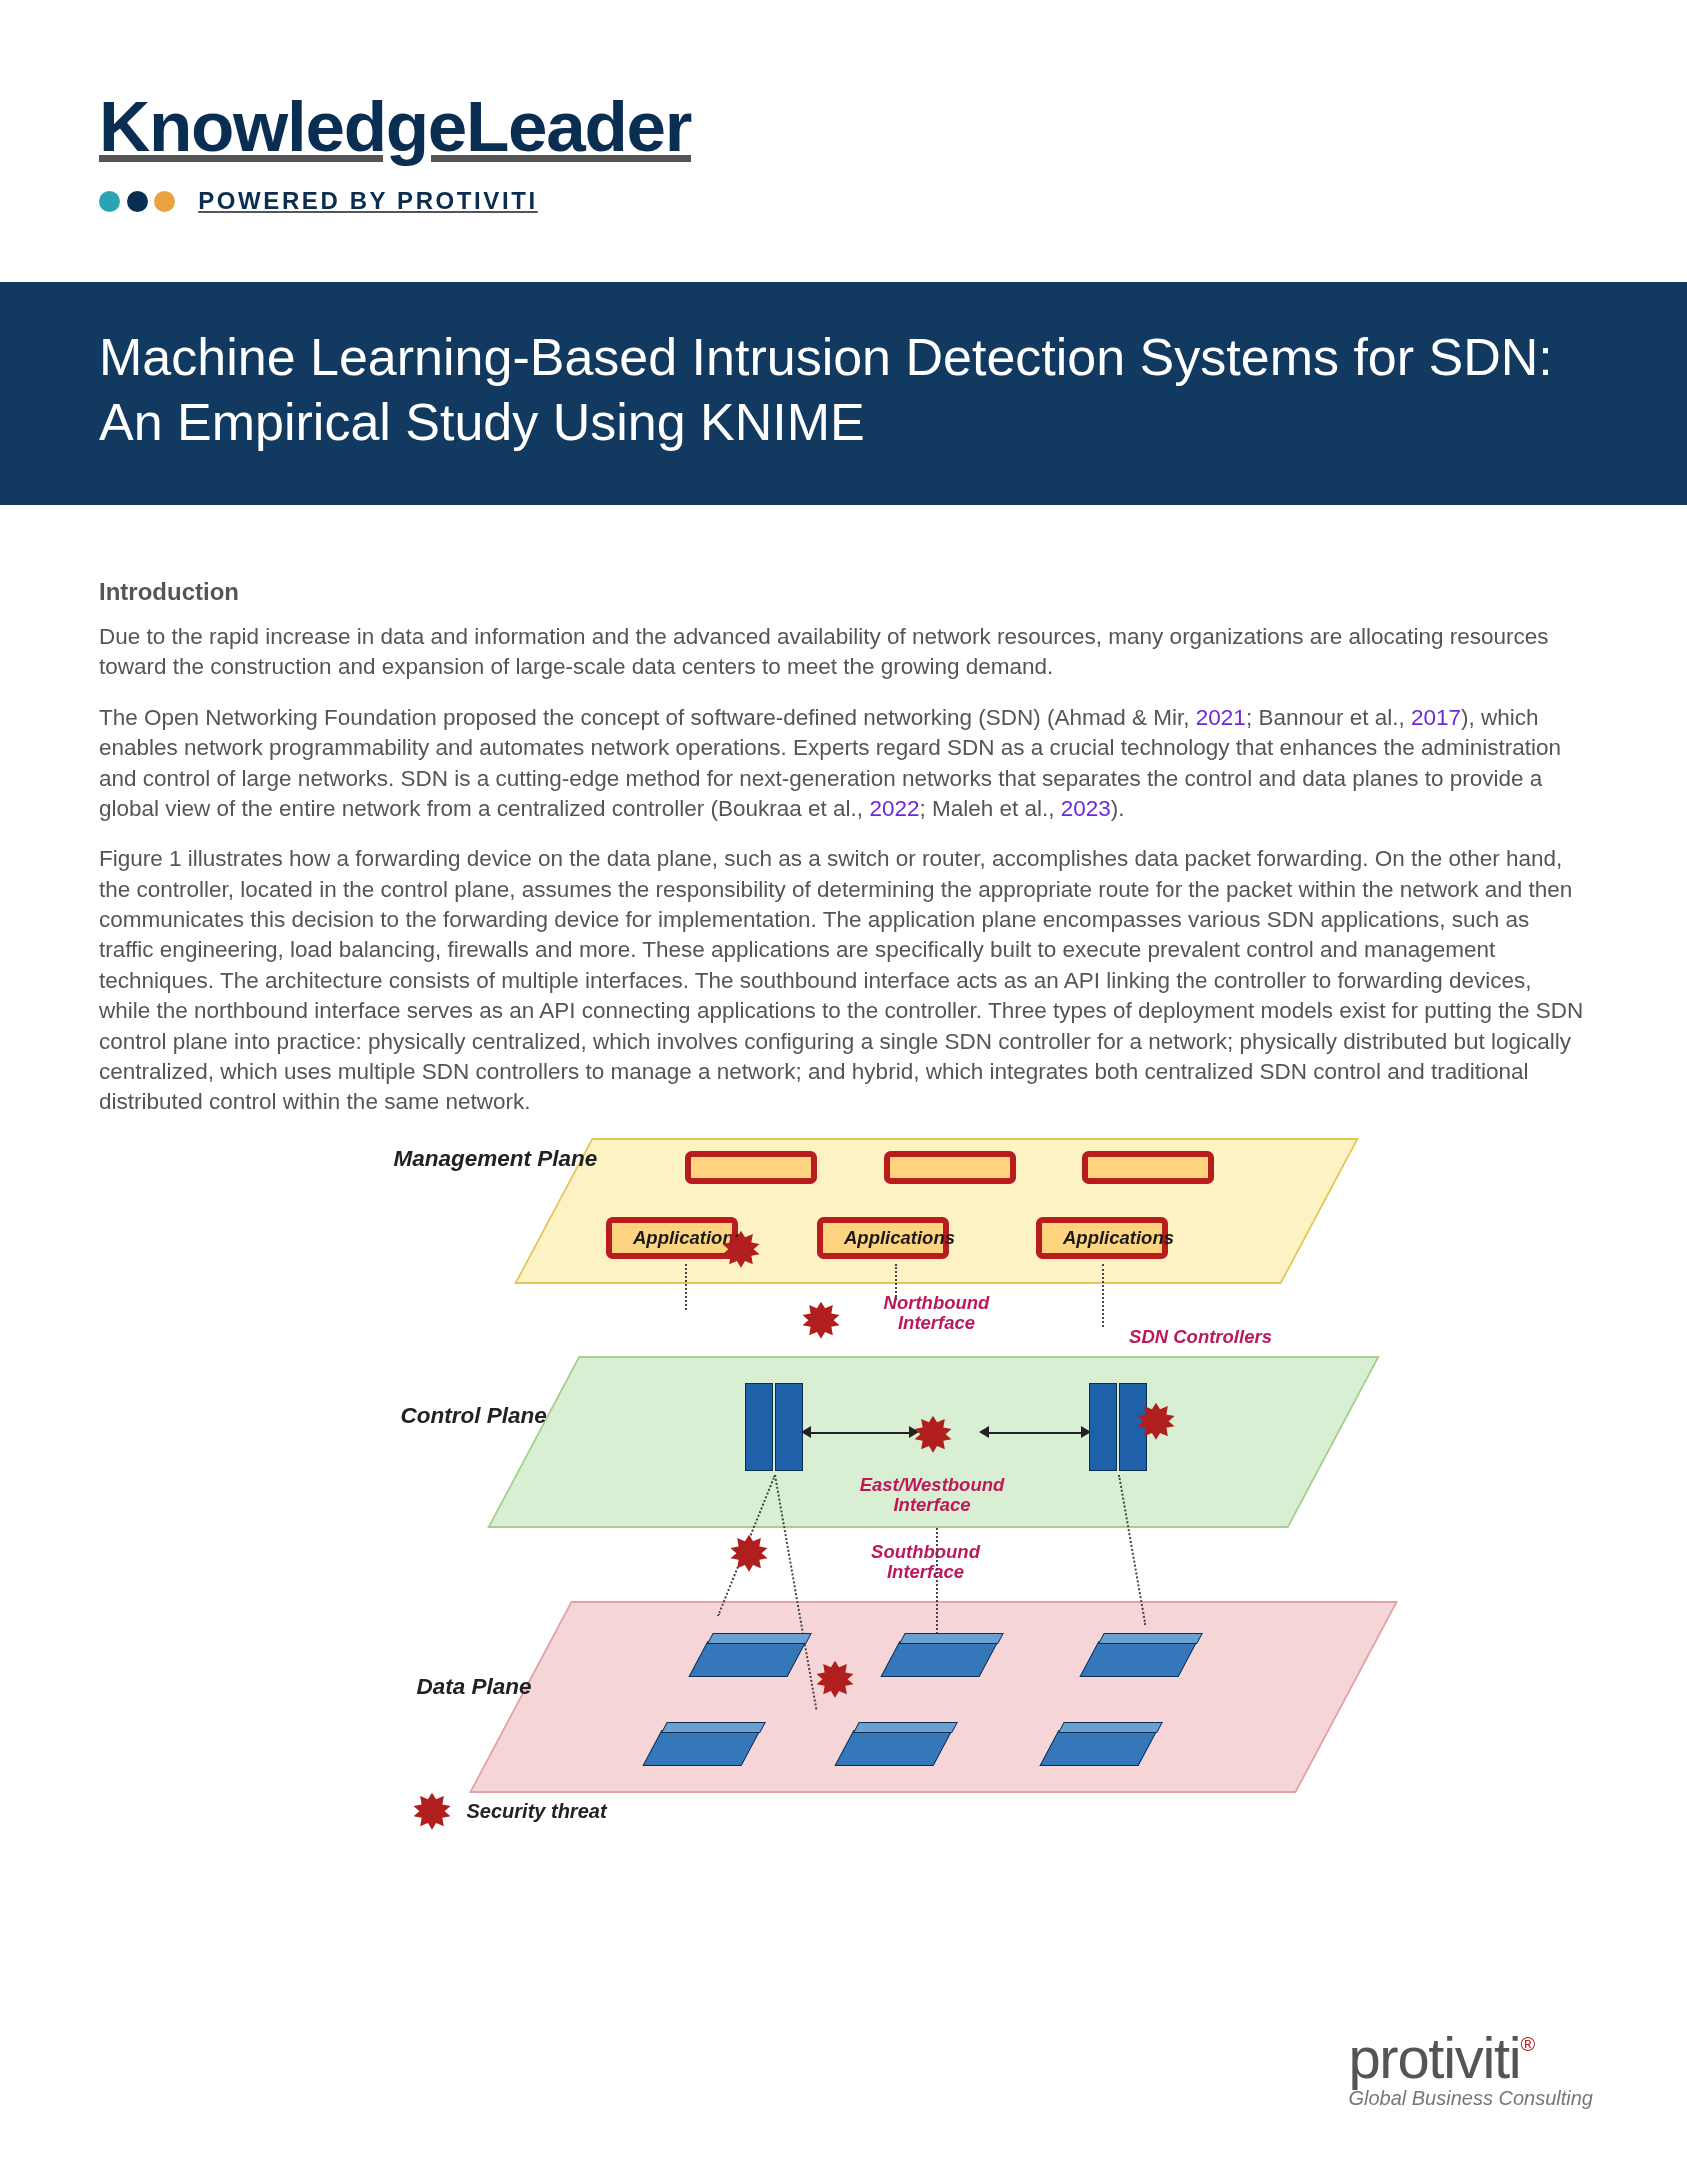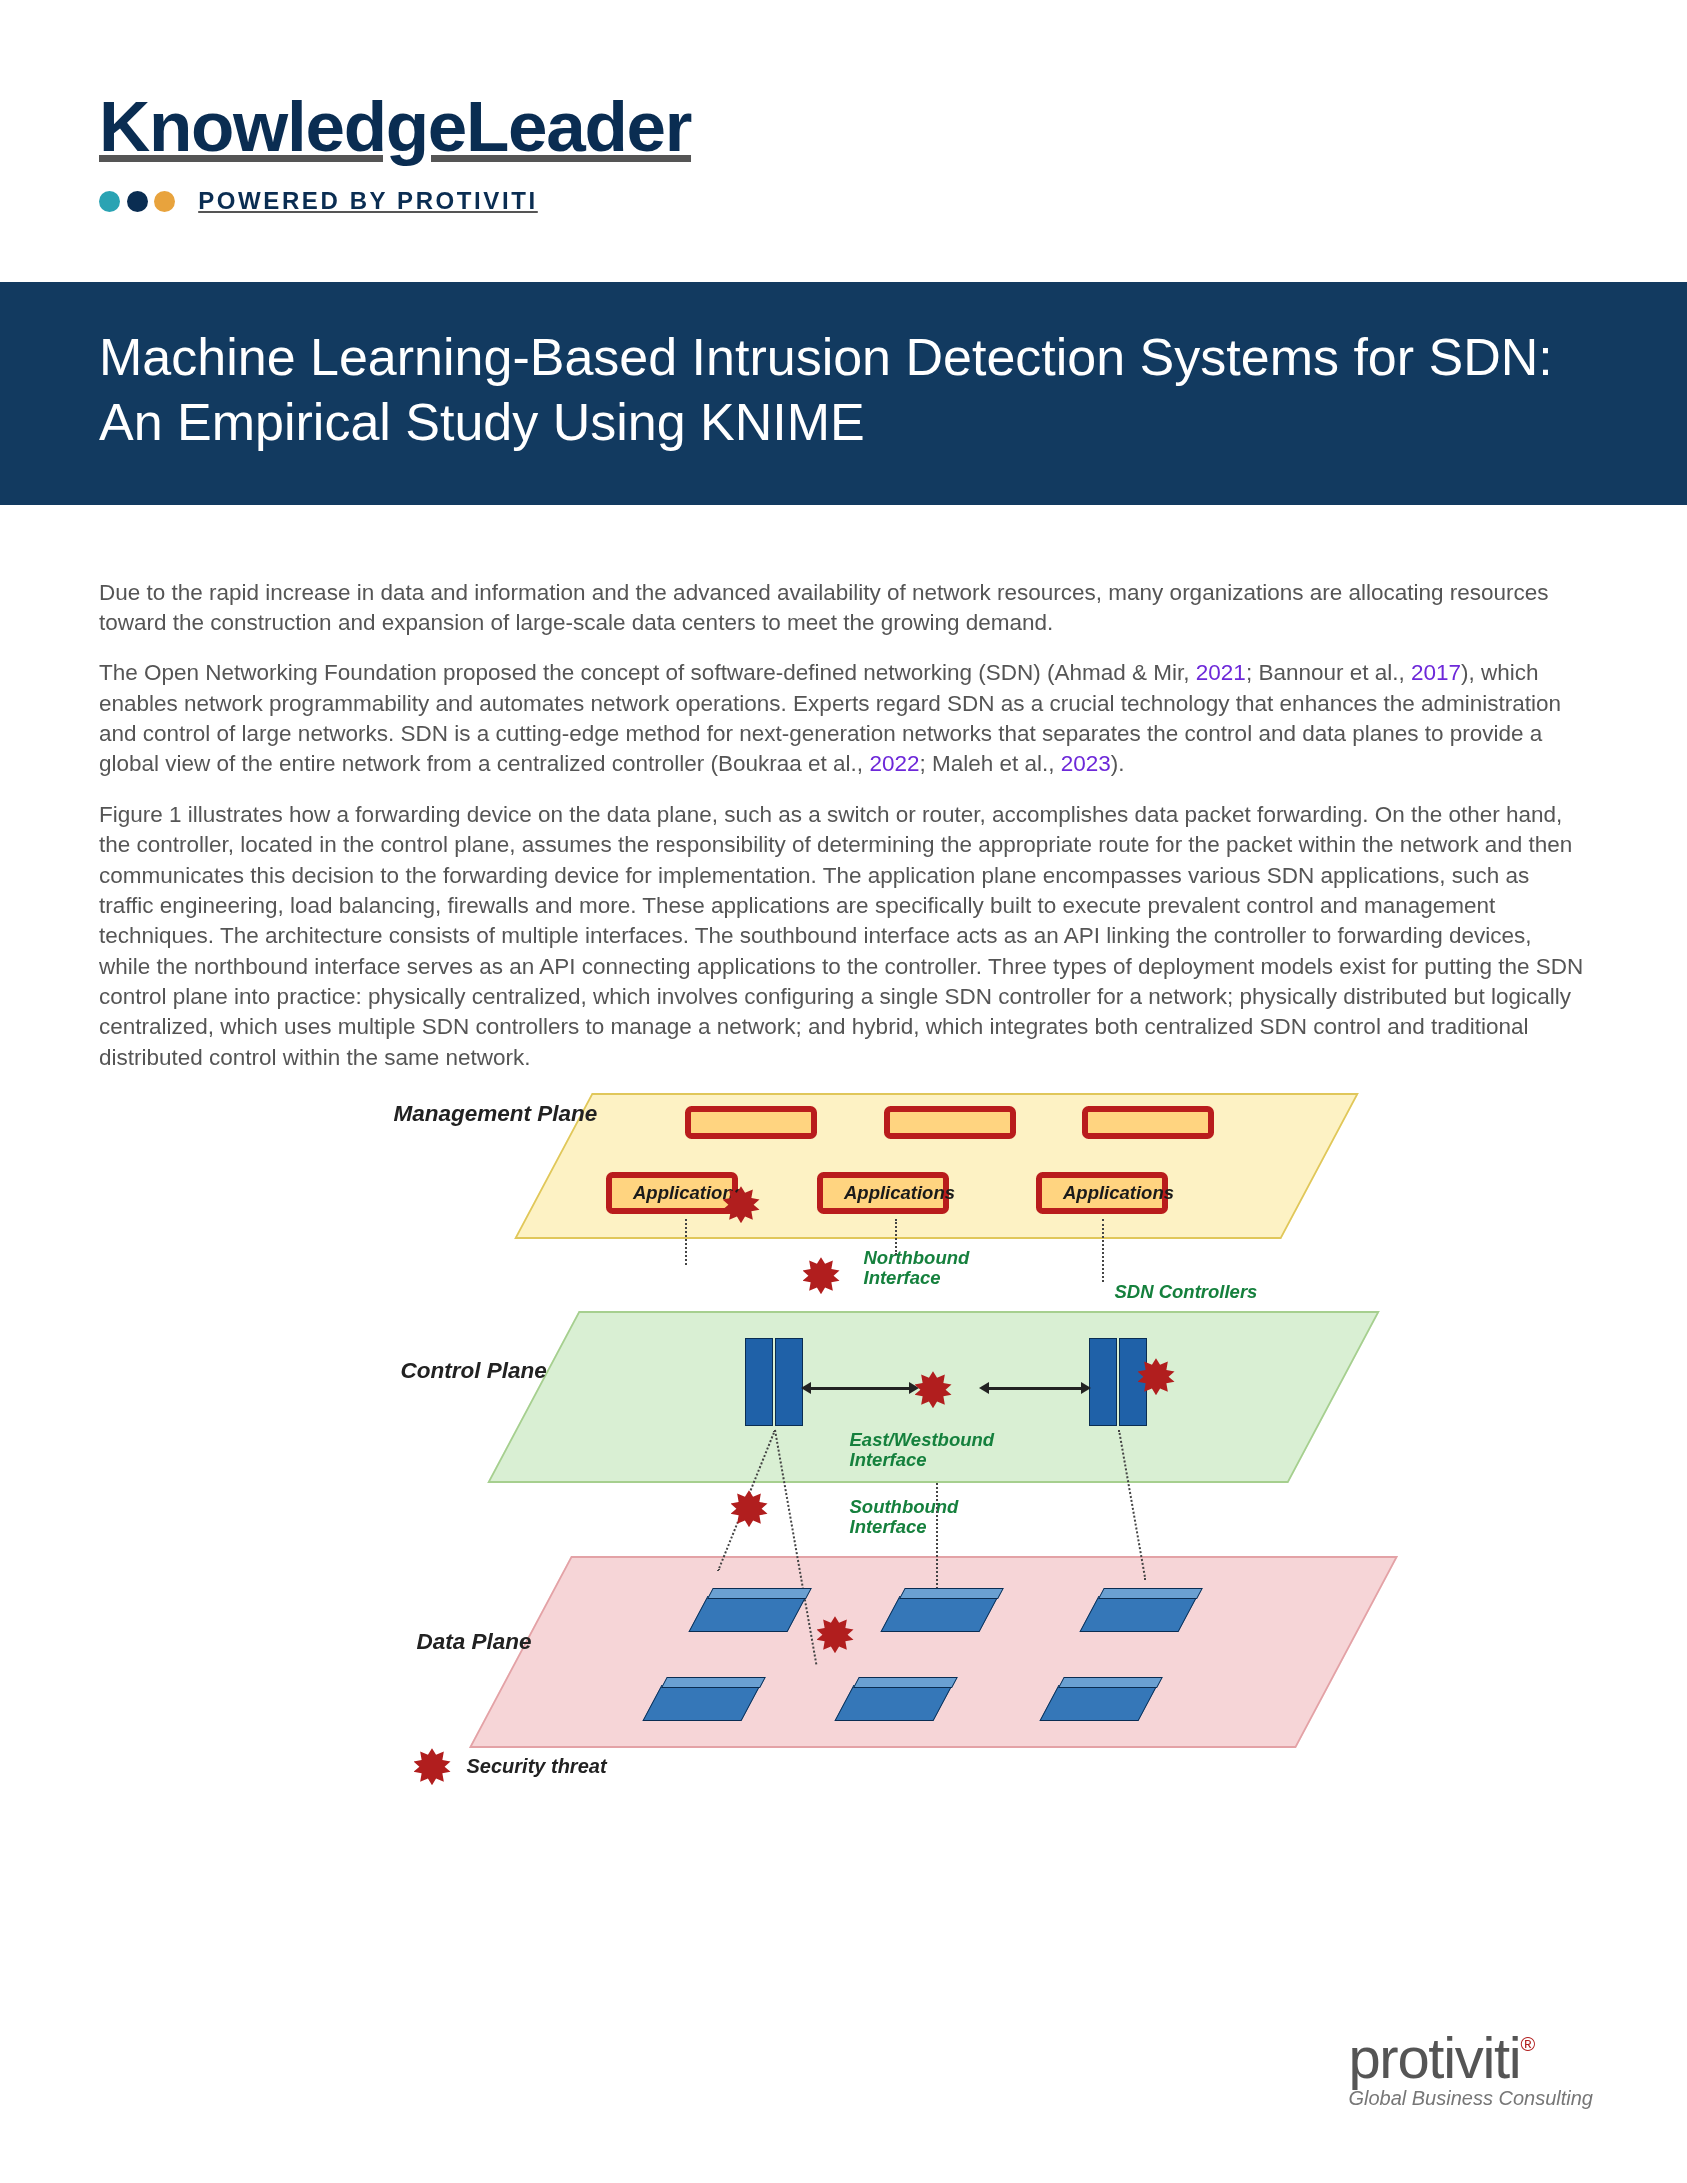--- a/index.html
+++ b/index.html
@@ -144,21 +144,22 @@
     color: #1a1a1a;
   }
   .appbox-l1 { left: 265px; top: 79px; }
   .appbox-l2 { left: 476px; top: 79px; }
   .appbox-l3 { left: 695px; top: 79px; }
   
   .iface-label {
     position: absolute;
     font-size: 18.5px;
     font-weight: 700;
-    color: #15803d;
+    color: #be185d;
+    text-align: center;
     line-height: 1.1;
   }
   .iface-north { left: 523px; top: 155px; width: 146px; }
   .iface-sdn   { left: 774px; top: 189px; width: 172px; }
   .iface-east  { left: 509px; top: 337px; width: 165px; }
   .iface-south { left: 509px; top: 404px; width: 152px; }
   
   .controller {
     position: absolute;
     width: 60px; height: 86px;
@@ -293,20 +294,21 @@
     </div>
     <div class="subbrand-text">POWERED BY PROTIVITI</div>
   </div>
 </div>
 
 <div class="title-bar">
   <h1>Machine Learning-Based Intrusion Detection Systems for SDN: An Empirical Study Using KNIME</h1>
 </div>
 
 <div class="content">
+  <div class="section-heading">Introduction</div>
 
   <p class="para">Due to the rapid increase in data and information and the advanced availability of network resources, many organizations are allocating resources toward the construction and expansion of large-scale data centers to meet the growing demand.</p>
 
   <p class="para">
     <span>The Open Networking Foundation proposed the concept of software-defined networking (SDN) (Ahmad &amp; Mir, </span><span class="ref-link">2021</span><span>; Bannour et al., </span><span class="ref-link">2017</span><span>), which enables network programmability and automates network operations. Experts regard SDN as a crucial technology that enhances the administration and control of large networks. SDN is a cutting-edge method for next-generation networks that separates the control and data planes to provide a global view of the entire network from a centralized controller (Boukraa et al., </span><span class="ref-link">2022</span><span>; Maleh et al., </span><span class="ref-link">2023</span><span>).</span>
   </p>
 
   <p class="para">Figure 1 illustrates how a forwarding device on the data plane, such as a switch or router, accomplishes data packet forwarding. On the other hand, the controller, located in the control plane, assumes the responsibility of determining the appropriate route for the packet within the network and then communicates this decision to the forwarding device for implementation. The application plane encompasses various SDN applications, such as traffic engineering, load balancing, firewalls and more. These applications are specifically built to execute prevalent control and management techniques. The architecture consists of multiple interfaces. The southbound interface acts as an API linking the controller to forwarding devices, while the northbound interface serves as an API connecting applications to the controller. Three types of deployment models exist for putting the SDN control plane into practice: physically centralized, which involves configuring a single SDN controller for a network; physically distributed but logically centralized, which uses multiple SDN controllers to manage a network; and hybrid, which integrates both centralized SDN control and traditional distributed control within the same network.</p>
 
 

